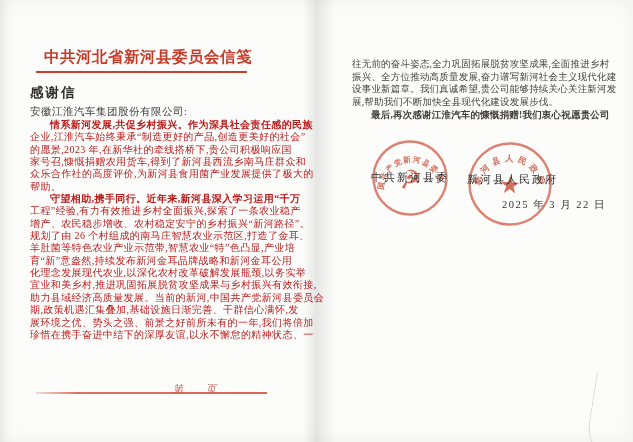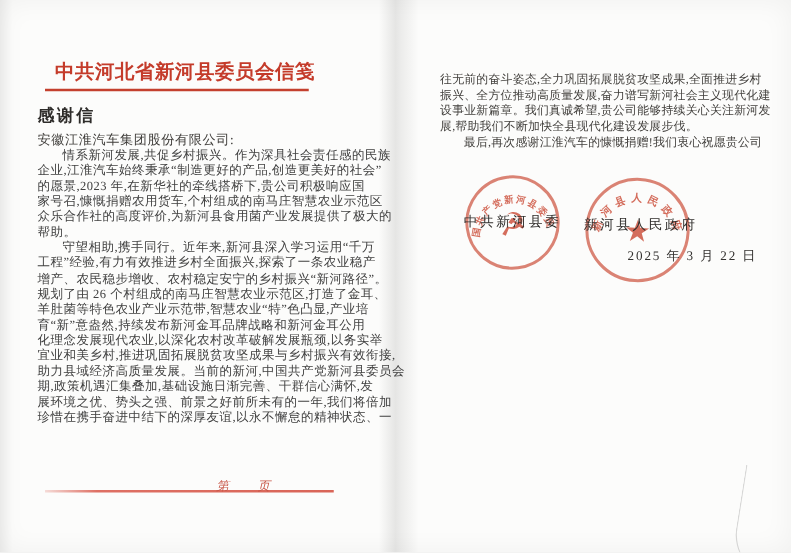--- a/index.html
+++ b/index.html
@@ -37,24 +37,24 @@
     position:absolute;left:30px;top:84px;width:218px;
     font-size:13.5px;font-weight:bold;color:#2e2c2a;
     letter-spacing:2px;
   }
   .salutation{
     position:absolute;left:30px;top:105px;
     font-size:10.5px;color:#3f3d3a;letter-spacing:.5px;white-space:nowrap;
   }
   .body-left{
     position:absolute;left:30px;top:119px;width:284px;
-    color:#404040;
+    color:#b91c1c;
   }
   .body-left .line{height:12.35px;line-height:12.35px;font-size:10px;letter-spacing:.4px;white-space:nowrap;}
-  .para.indent-first .line:first-child{text-indent:2em;}
+  .para.indent-first .line:first-child{text-indent:2em;font-weight:bold;}
 
   .footer-rule{
     position:absolute;left:36px;top:392px;width:231px;height:1.5px;
     background:linear-gradient(90deg,rgba(224,121,109,.25),#de7064 18%,#d96558);
   }
   .page-footer{
     position:absolute;left:173px;top:382px;
     font-size:10px;color:#c8584a;letter-spacing:1px;white-space:nowrap;font-style:italic;
   }
   .page-footer .gap{display:inline-block;width:22px;}
@@ -100,21 +100,21 @@
   <div class="page page-left">
     <div class="letterhead">中共河北省新河县委员会信笺</div>
     <div class="letterhead-rule"></div>
     <div class="doc-title">感谢信</div>
     <div class="salutation">安徽江淮汽车集团股份有限公司:</div>
     <div class="body-left">
       <div class="para indent-first">
           <div class="line">情系新河发展,共促乡村振兴。作为深具社会责任感的民族</div>
           <div class="line">企业,江淮汽车始终秉承“制造更好的产品,创造更美好的社会”</div>
           <div class="line">的愿景,2023 年,在新华社的牵线搭桥下,贵公司积极响应国</div>
-          <div class="line">家号召,慷慨捐赠农用货车,个村组成的南马庄智慧农业示范区</div>
+          <div class="line">家号召,慷慨捐赠农用货车,得到了新河县西流乡南马庄群众和</div>
           <div class="line">众乐合作社的高度评价,为新河县食用菌产业发展提供了极大的</div>
           <div class="line">帮助。</div>
         </div>
       <div class="para indent-first">
           <div class="line">守望相助,携手同行。近年来,新河县深入学习运用“千万</div>
           <div class="line">工程”经验,有力有效推进乡村全面振兴,探索了一条农业稳产</div>
           <div class="line">增产、农民稳步增收、农村稳定安宁的乡村振兴“新河路径”。</div>
           <div class="line">规划了由 26 个村组成的南马庄智慧农业示范区,打造了金耳、</div>
           <div class="line">羊肚菌等特色农业产业示范带,智慧农业“特”色凸显,产业培</div>
           <div class="line">育“新”意盎然,持续发布新河金耳品牌战略和新河金耳公用</div>

